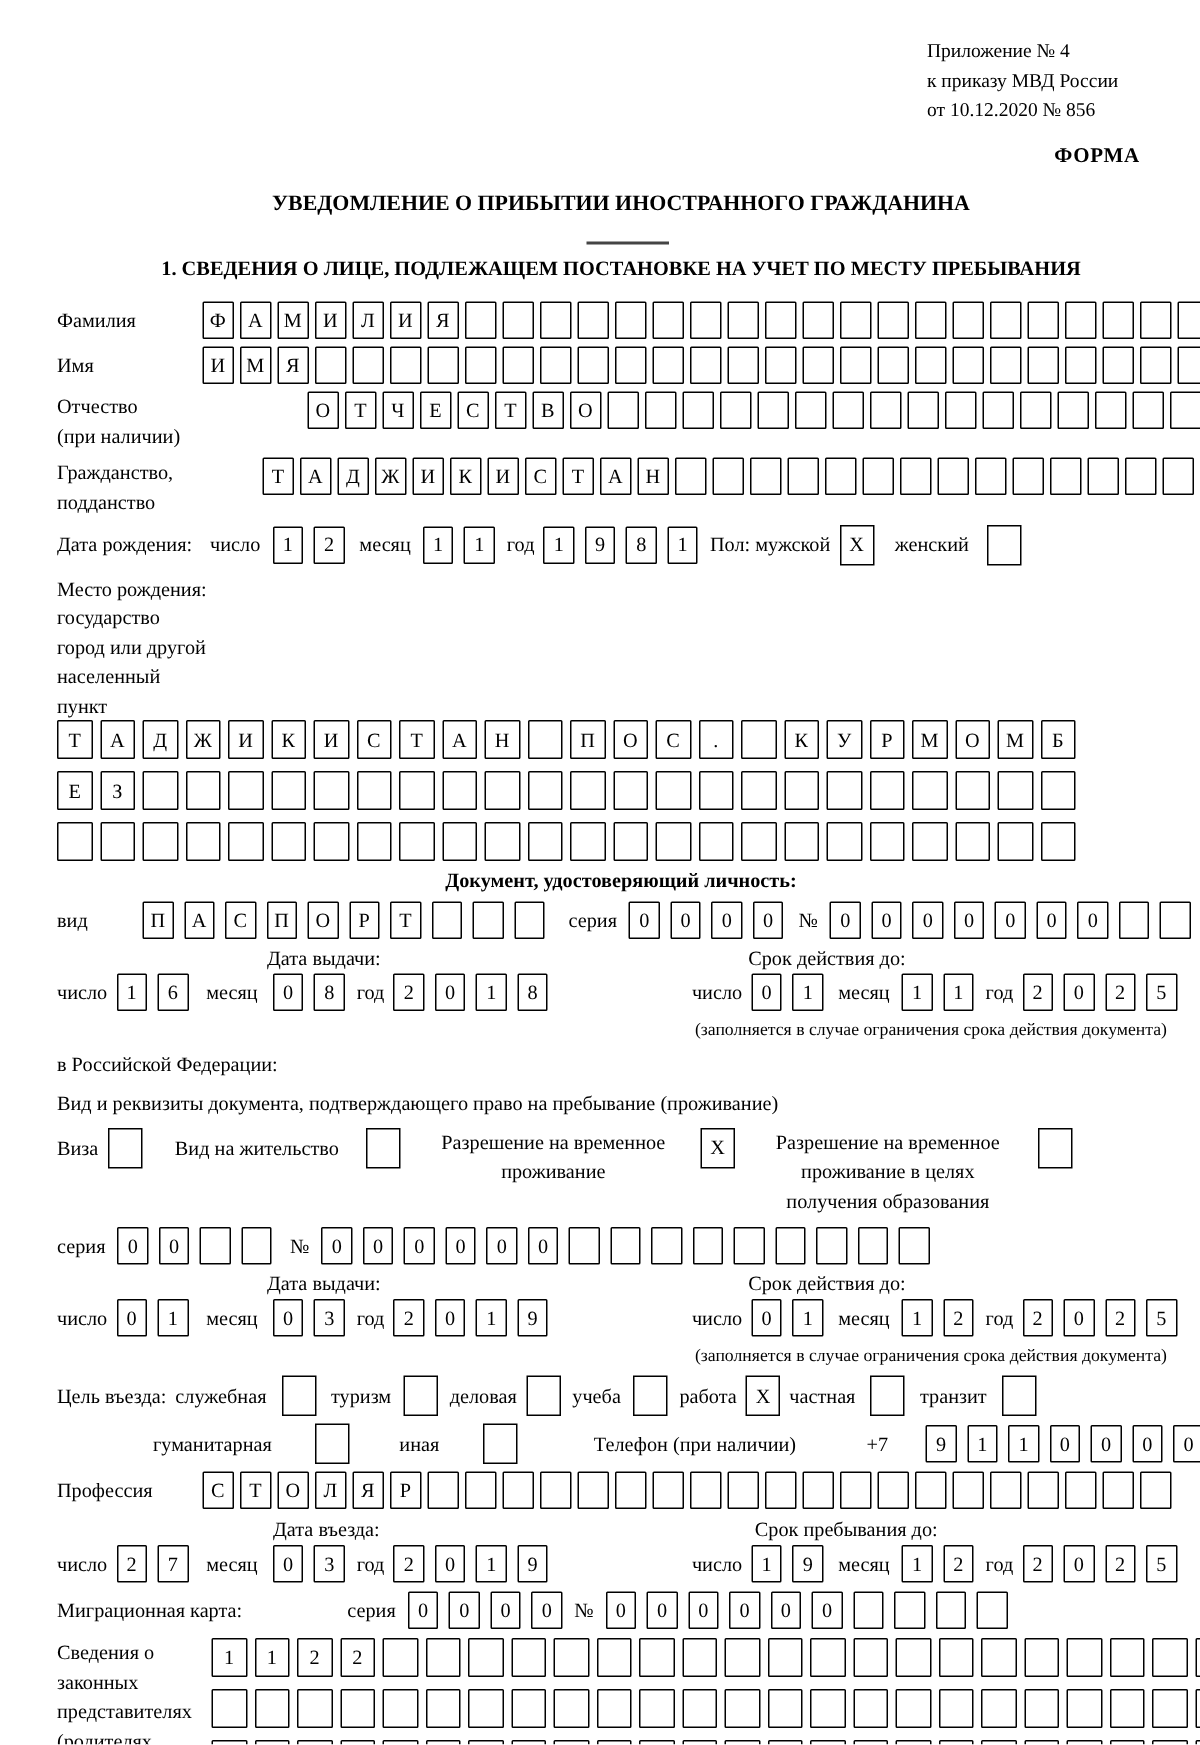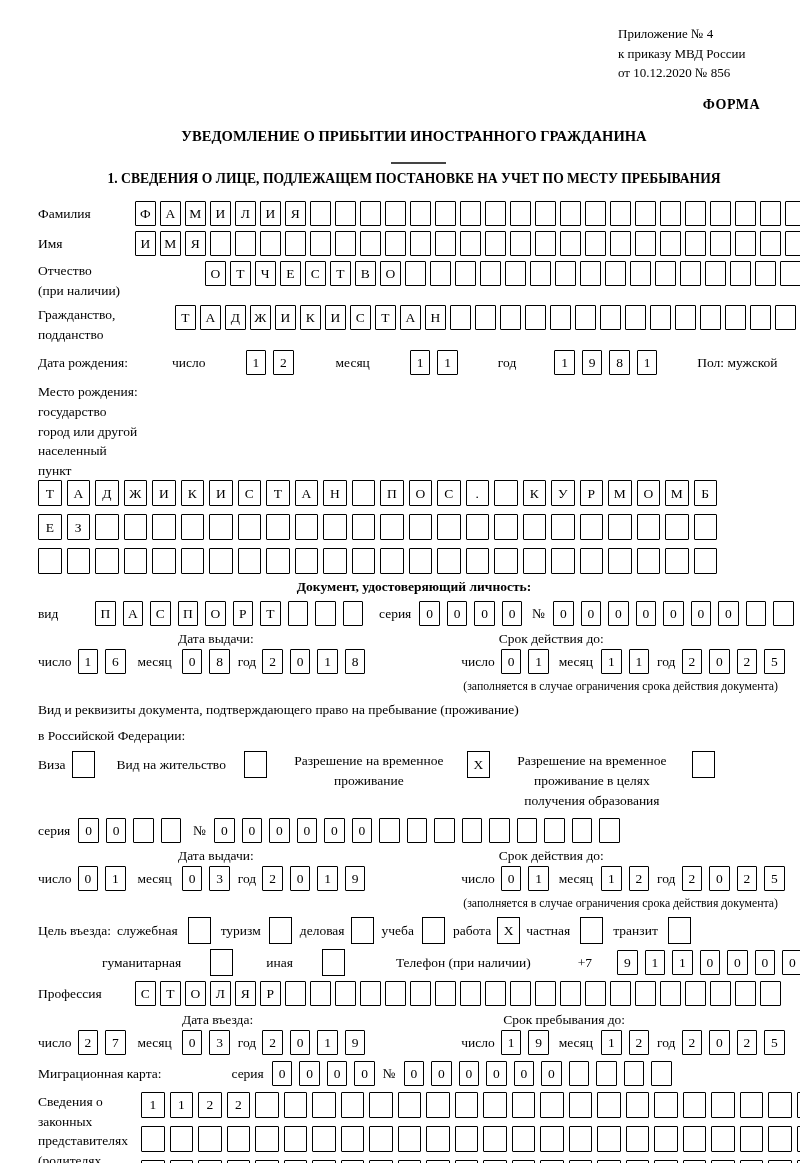--- a/index.html
+++ b/index.html
@@ -183,21 +183,21 @@
         <span class="cell"></span>
         <span class="cell"></span>
         <span class="cell"></span>
         <span class="cell"></span>
         <span class="cell"></span>
         <span class="cell"></span>
         <span class="cell"></span>
       </span>
   </div>
 
-  <div class="frow" style="margin-top:4px;gap:32px;">
+  <div class="frow" style="margin-top:4px;">
     <span class="lbl">Дата рождения:</span>
     <span class="lbl m12">число</span>
     <span class="cells sp m8">
         <span class="cell">1</span>
         <span class="cell">2</span>
       </span>
     <span class="lbl m10">месяц</span>
     <span class="cells sp m8">
         <span class="cell">1</span>
         <span class="cell">1</span>
@@ -376,22 +376,22 @@
     <span class="lbl m8">год</span>
     <span class="cells sp m6">
         <span class="cell">2</span>
         <span class="cell">0</span>
         <span class="cell">2</span>
         <span class="cell">5</span>
       </span>
   </div>
   <div class="note">(заполняется в случае ограничения срока действия документа)</div>
 
+  <div class="lbl" style="margin-bottom:6px;">в Российской Федерации:</div>
   <div class="lbl" style="margin-bottom:6px;">Вид и реквизиты документа, подтверждающего право на пребывание (проживание)</div>
-  <div class="lbl" style="margin-bottom:6px;">в Российской Федерации:</div>
 
   <div class="frow top">
     <span class="lbl" style="margin-top:4px;">Виза</span>
     <span class="box m6"></span>
     <span class="lbl m22" style="margin-top:4px;">Вид на жительство</span>
     <span class="box m18"></span>
     <span class="cb-label m18" style="width:168px;">Разрешение на временное проживание</span>
     <span class="box m14">X</span>
     <span class="cb-label m16" style="width:172px;">Разрешение на временное проживание в целях получения образования</span>
     <span class="box m14"></span>

